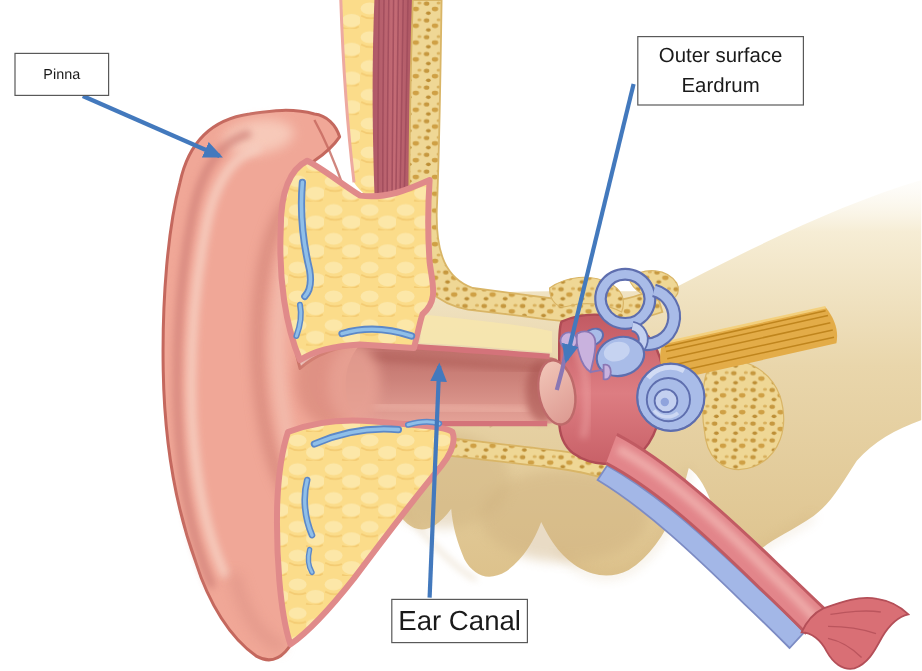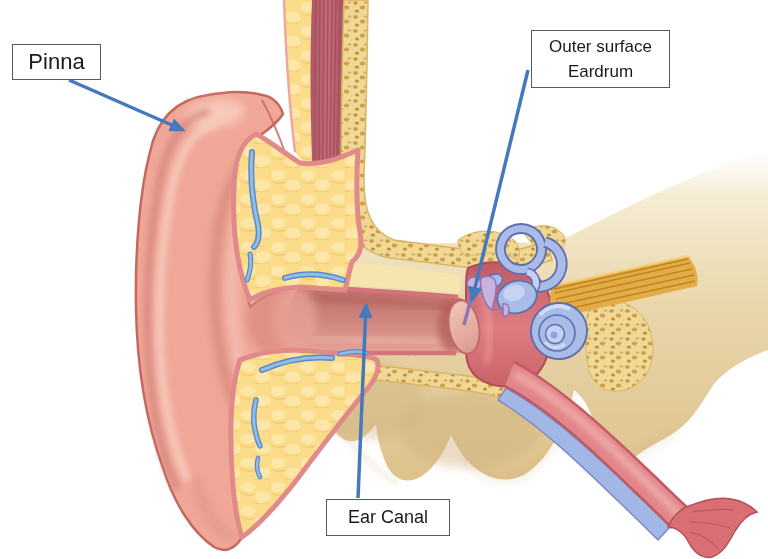--- a/index.html
+++ b/index.html
@@ -6,23 +6,23 @@
   .stage{
     position:relative;width:768px;height:559px;background:#ffffff;overflow:hidden;
     font-family:"Liberation Sans",sans-serif;
   }
   .stage svg{position:absolute;left:0;top:0;}
   .label-box{
     position:absolute;background:#ffffff;border:1.5px solid #595959;
     display:flex;flex-direction:column;align-items:center;justify-content:center;
     color:#1a1a1a;text-align:center;box-sizing:border-box;z-index:5;
   }
-  .label-pinna{left:12px;top:44px;width:89px;height:36px;font-size:22px;}
+  .label-pinna{left:12px;top:44px;width:79px;height:36px;font-size:12px;}
   .label-outer{left:531px;top:30px;width:139px;height:58px;font-size:17px;line-height:1.5;}
-  .label-canal{left:326px;top:499px;width:124px;height:37px;font-size:18px;}
+  .label-canal{left:326px;top:499px;width:114px;height:37px;font-size:23px;}
 </style>
 </head>
 <body>
 
 <div class="stage">
 
 <svg width="768" height="559" viewBox="0 0 768 559">
   <defs>
     <linearGradient id="boneFade" x1="0" y1="130" x2="0" y2="480" gradientUnits="userSpaceOnUse">
       <stop offset="0" stop-color="#ffffff" stop-opacity="0"></stop>

